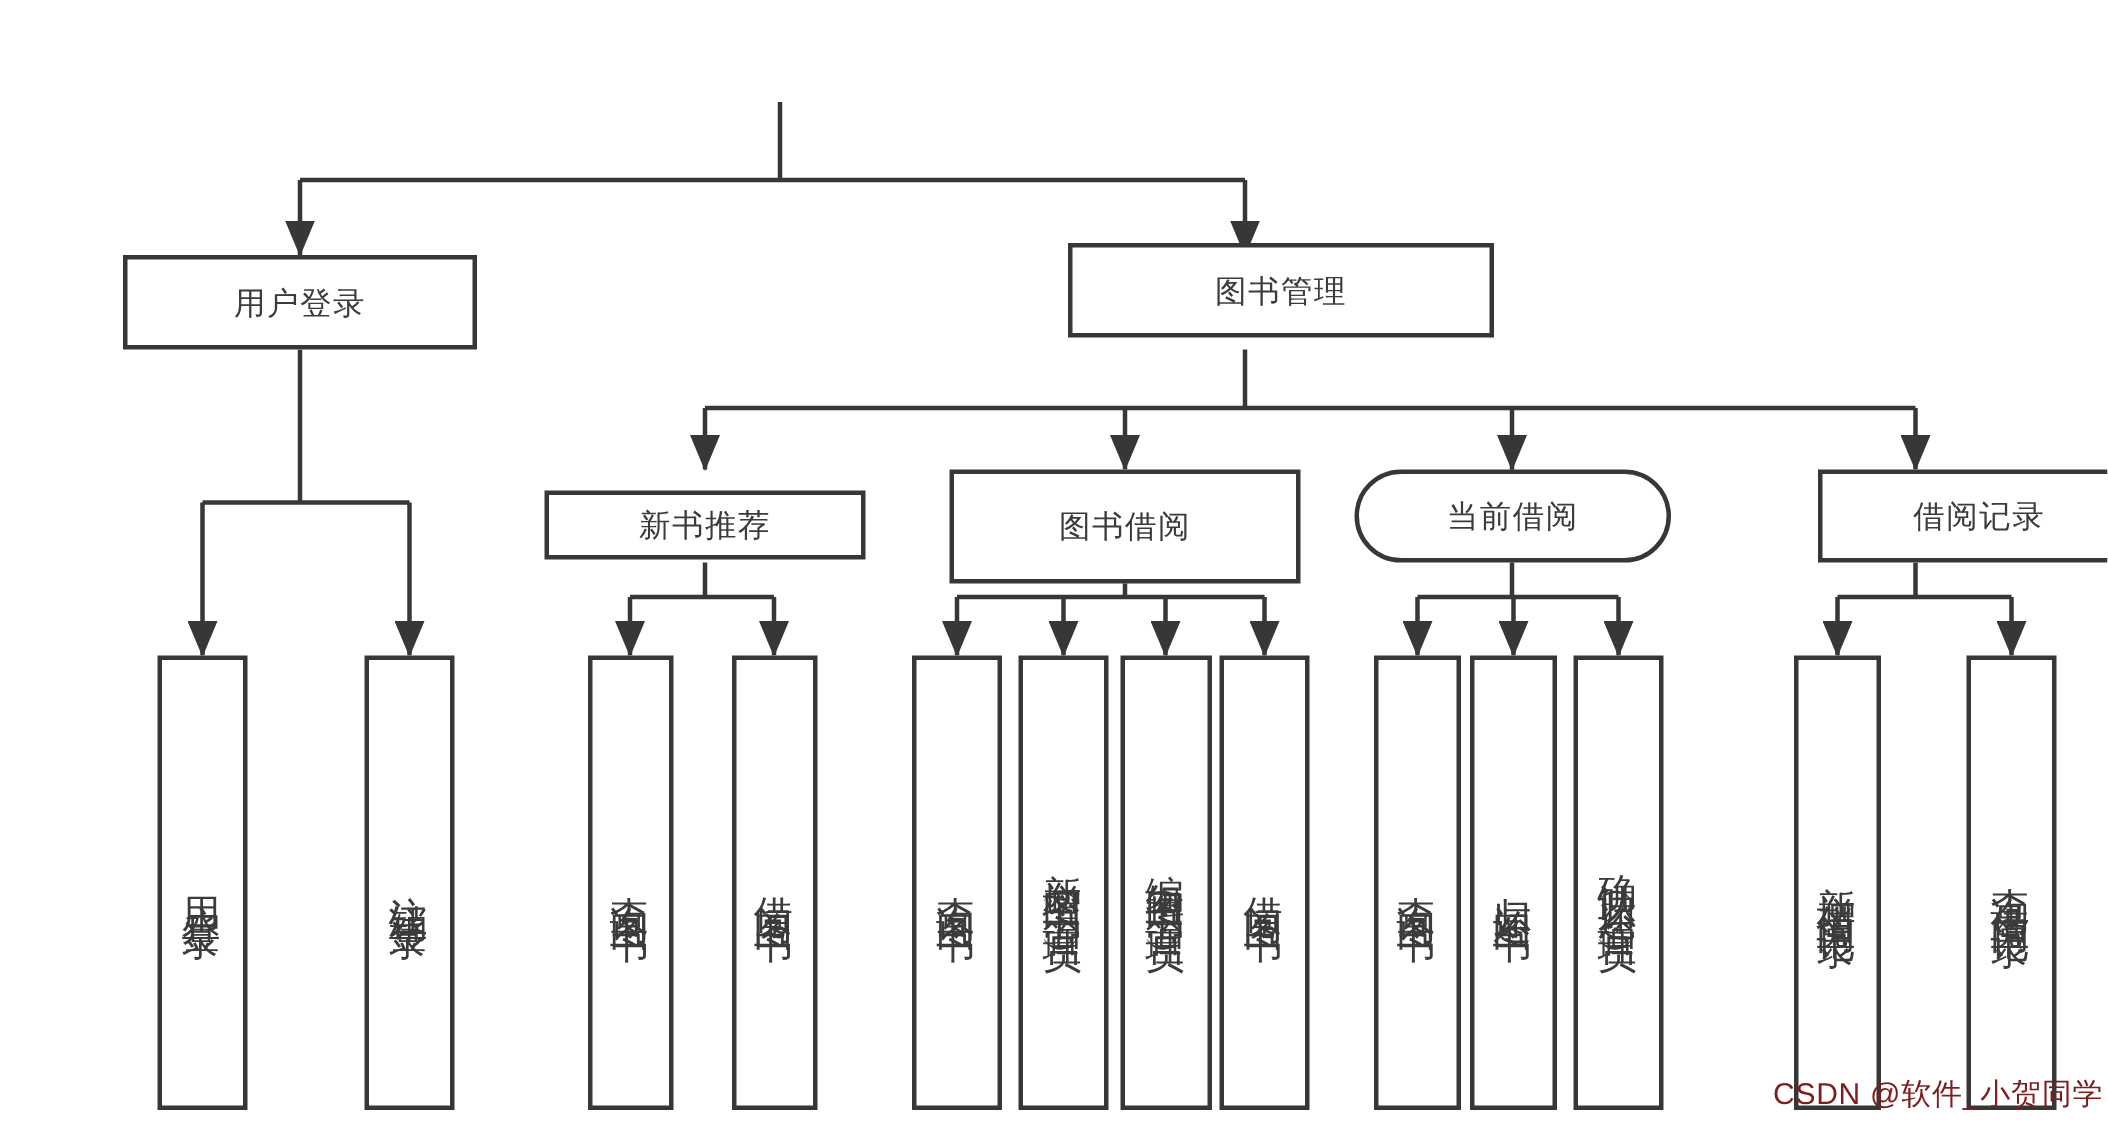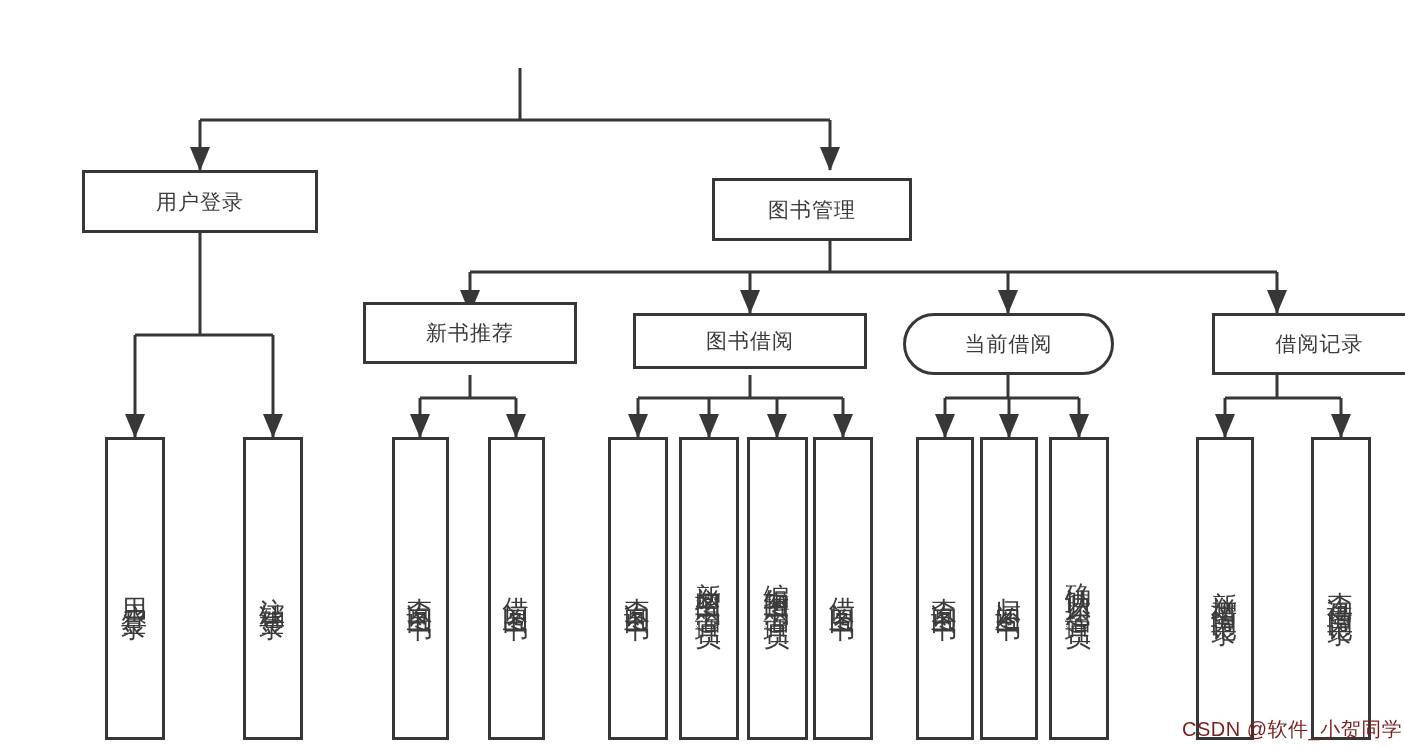--- a/index.html
+++ b/index.html
@@ -96,24 +96,24 @@
 
       <path d="M1277 375 V398"></path>
       <path d="M1225 398 H1341"></path>
       <path d="M1225 398 V437" marker-end="url(#arw)"></path>
       <path d="M1341 398 V437" marker-end="url(#arw)"></path>
     </g>
   </svg>
 
 
   <div class="box node" style="left:82px; top:170px; width:236px; height:63px;">用户登录</div>
-  <div class="box node" style="left:712px; top:178px; width:200px; height:63px;">图书管理</div>
+  <div class="box node" style="left:712px; top:162px; width:284px; height:63px;">图书管理</div>
 
-  <div class="box node" style="left:363px; top:302px; width:214px; height:62px;font-family:Liberation Mono, monospace;">新书推荐</div>
-  <div class="box node" style="left:633px; top:313px; width:234px; height:56px;">图书借阅</div>
+  <div class="box node" style="left:363px; top:327px; width:214px; height:46px;font-family:Liberation Mono, monospace;">新书推荐</div>
+  <div class="box node" style="left:633px; top:313px; width:234px; height:76px;">图书借阅</div>
   <div class="box node" style="left:903px; top:313px; width:211px; height:62px;border-radius:31px;">当前借阅</div>
   <div class="box node" style="left:1170px; top:313px; width:215px; height:62px;margin-left:42px;">借阅记录</div>
 
   <div class="box leaf" style="left:105px; top:437px; width:60px; height:303px;">
     <span class="vtext">用户登录</span>
   </div>
   <div class="box leaf" style="left:243px; top:437px; width:60px; height:303px;">
     <span class="vtext">注销登录</span>
   </div>
 

